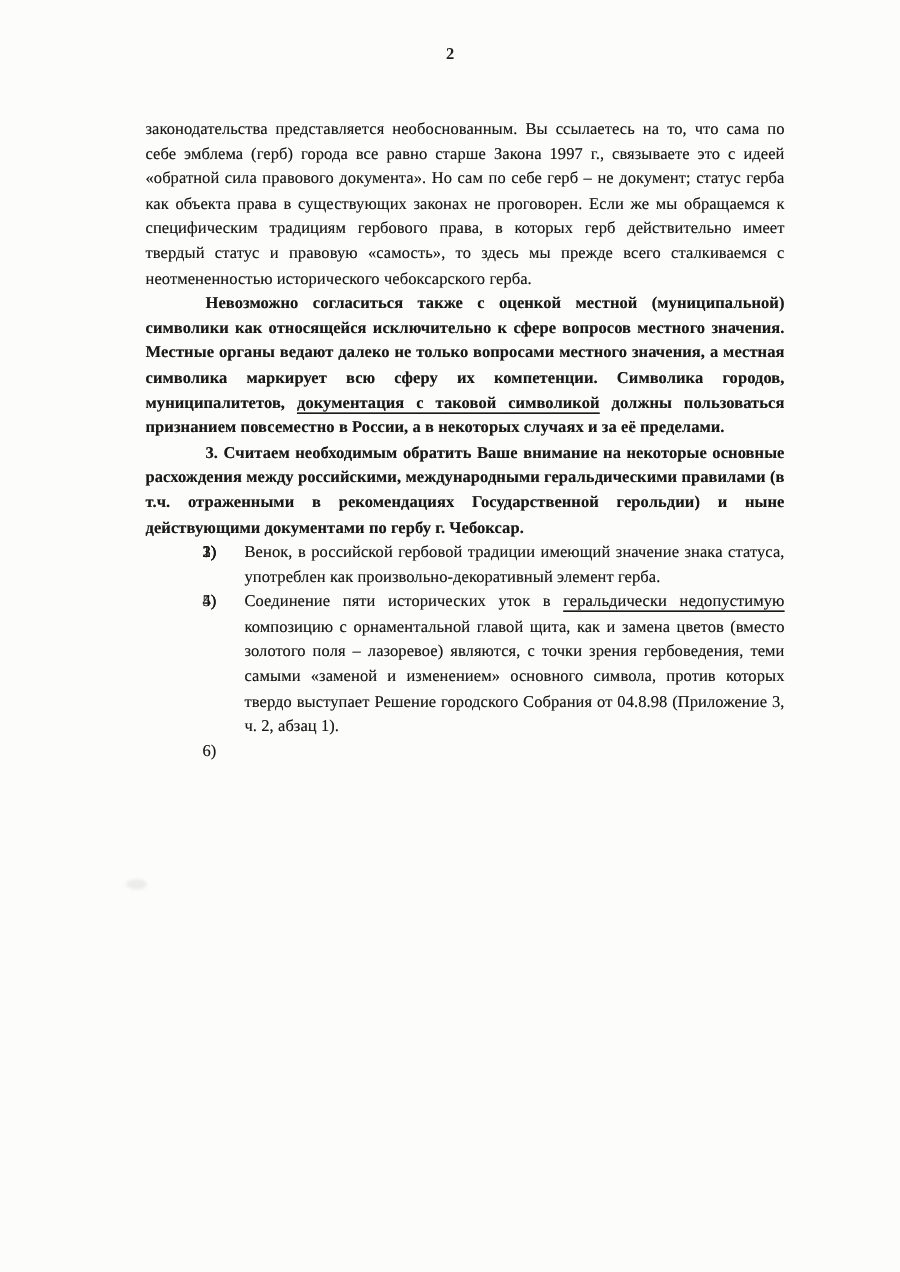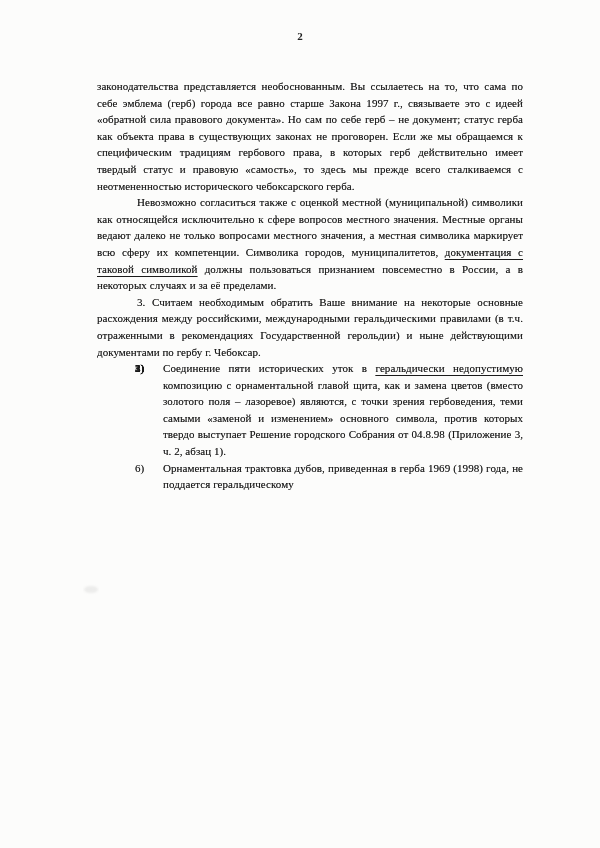--- a/index.html
+++ b/index.html
@@ -36,20 +36,21 @@
     text-align: justify;
     letter-spacing: 0.05px;
     text-shadow: 0 0 0.4px rgba(20,20,20,0.55);
   }
   p.para {
     margin: 0;
     padding: 0;
   }
   p.para.indent {
     text-indent: 40px;
+    font-weight: bold;
   }
   .list-item {
     position: relative;
     padding-left: 66px;
     margin: 0;
   }
   .list-item .marker {
     position: absolute;
     left: 38px;
     top: 0;
@@ -74,19 +75,19 @@
 <body>
 
 <div class="page">
   <div class="page-number">2</div>
   <div class="content" id="content">
       <p class="para"><span>законодательства представляется необоснованным. Вы ссылаетесь на то, что сама по себе эмблема (герб) города все равно старше Закона 1997 г., связываете это с идеей «обратной сила правового документа». Но сам по себе герб – не документ; статус герба как объекта права в существующих законах не проговорен. Если же мы обращаемся к специфическим традициям гербового права, в которых герб действительно имеет твердый статус и правовую «самость», то здесь мы прежде всего сталкиваемся с неотмененностью исторического чебоксарского герба.</span></p>
       <p class="para indent"><span>Невозможно согласиться также с оценкой местной (муниципальной) символики как относящейся исключительно к сфере вопросов местного значения. Местные органы ведают далеко не только вопросами местного значения, а местная символика маркирует всю сферу их компетенции. Символика городов, муниципалитетов, </span><span class="u">документация с таковой символикой</span><span> должны пользоваться признанием повсеместно в России, а в некоторых случаях и за её пределами.</span></p>
       <p class="para indent"><span>3. Считаем необходимым обратить Ваше внимание на некоторые основные расхождения между российскими, международными геральдическими правилами (в т.ч. отраженными в рекомендациях Государственной герольдии) и ныне действующими документами по гербу г. Чебоксар.</span></p>
       <div class="list-item"><span class="marker">1)</span></div>
       <div class="list-item"><span class="marker">2)</span></div>
-      <div class="list-item"><span class="marker">3)</span></div>
+      <div class="list-item"><span class="marker">3)</span><span><span>Венок, в российской гербовой традиции имеющий значение знака статуса, употреблен как произвольно-декоративный элемент герба.</span></span></div>
       <div class="list-item"><span class="marker">4)</span></div>
       <div class="list-item"><span class="marker">5)</span><span><span>Соединение пяти исторических уток в </span><span class="u">геральдически недопустимую</span><span> композицию с орнаментальной главой щита, как и замена цветов (вместо золотого поля – лазоревое) являются, с точки зрения гербоведения, теми самыми «заменой и изменением» основного символа, против которых твердо выступает Решение городского Собрания от 04.8.98 (Приложение 3, ч. 2, абзац 1).</span></span></div>
-      <div class="list-item"><span class="marker">6)</span><span><span>Орнаментальная трактовка дубов, приведенная в герба 1969 (1998) года, не поддается геральдическому</span></span></div>
+      <div class="list-item"><span class="marker">6)</span></div>
     </div>
   <div class="smudge"></div>
 </div>
 
 </body></html>

